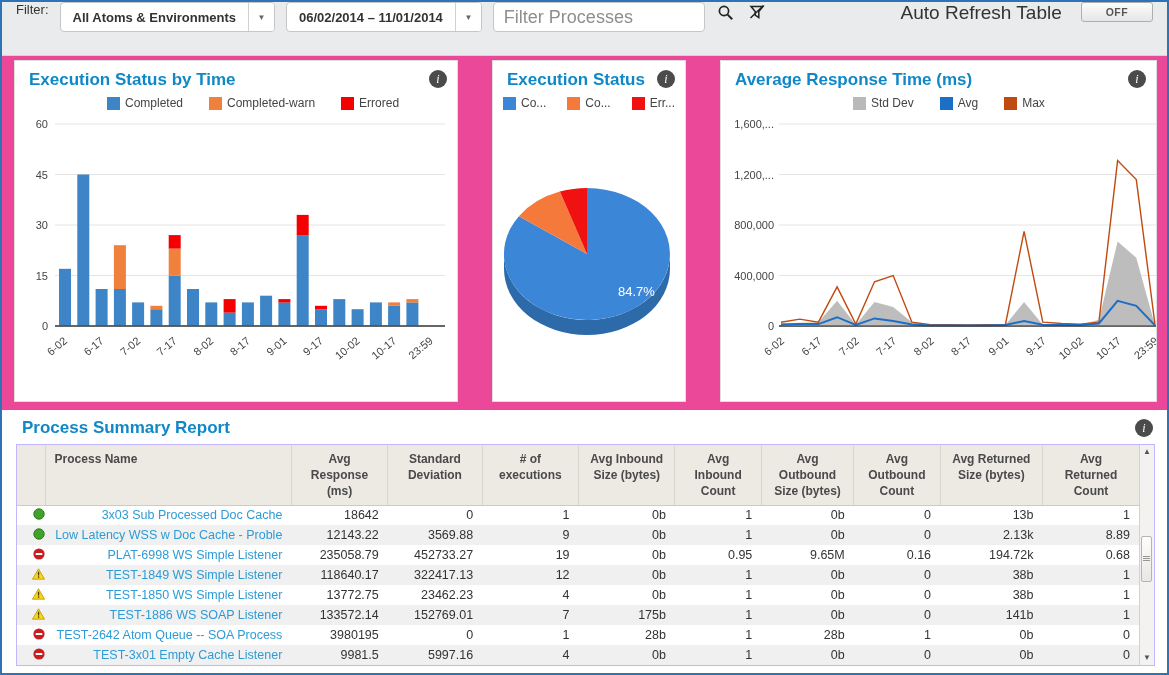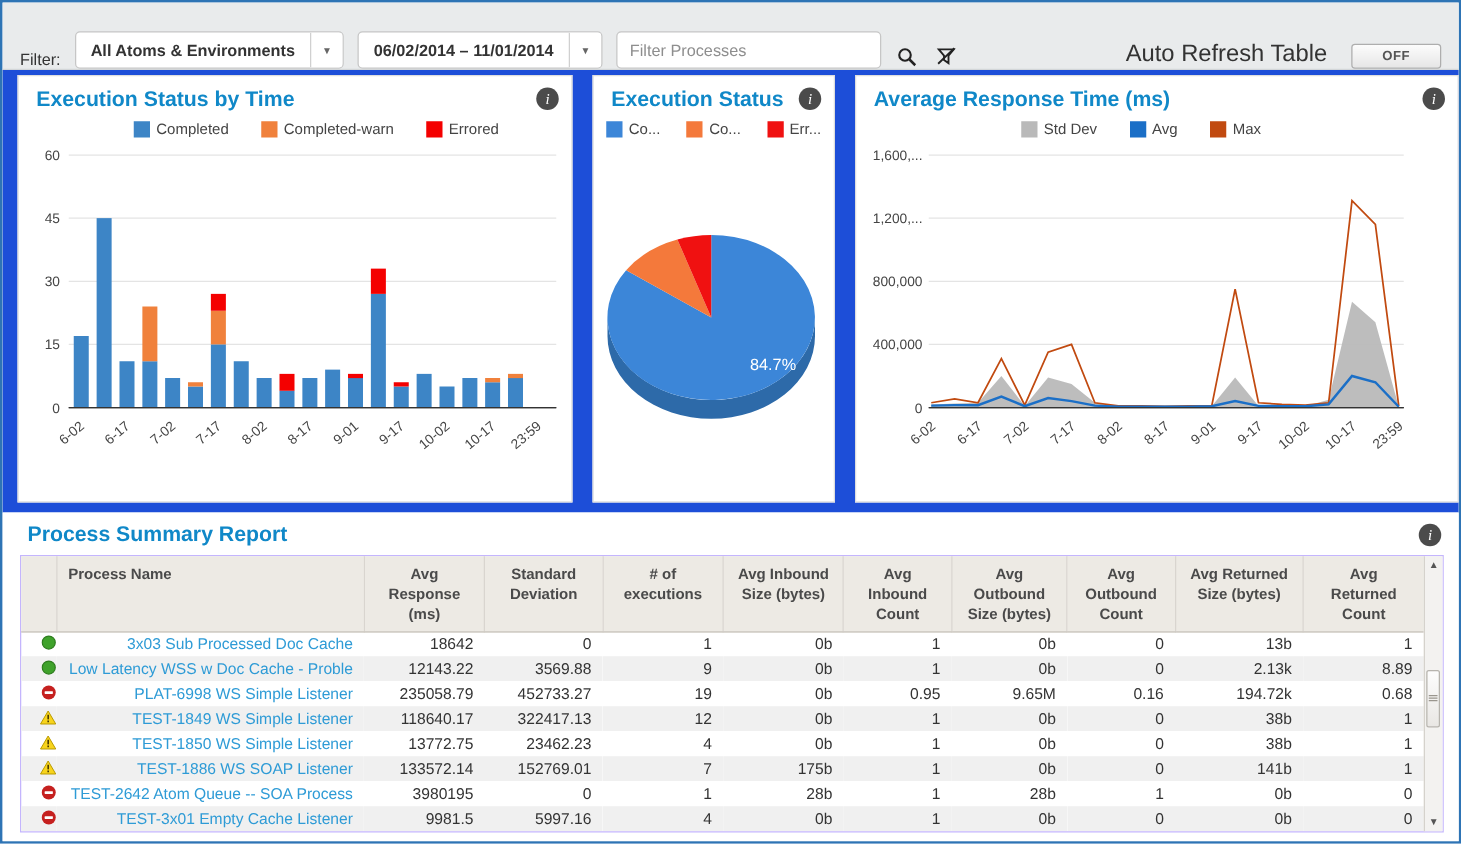--- a/index.html
+++ b/index.html
@@ -1,34 +1,34 @@
 <!DOCTYPE html>
 <html><head>
 <meta charset="utf-8">
 <style>
   *{box-sizing:border-box;margin:0;padding:0}
   html,body{background:#fff}
   body{font-family:"Liberation Sans",sans-serif;}
   .page{width:1169px;height:675px;border:2px solid #2e74b5;background:#fff;overflow:hidden;display:flex;flex-direction:column}
   
-  .topbar{flex:0 0 54px;background:#e9ebec;border-bottom:1px solid #d3d6d8;display:flex;align-items:flex-end;padding:0 14px;gap:11px}
+  .topbar{flex:0 0 54px;background:#e9ebec;border-bottom:1px solid #d3d6d8;display:flex;align-items:flex-start;padding:0 14px;gap:11px}
   .flabel{font-size:13px;color:#333}
   .ctrl{height:30px;background:#fff;border:1px solid #c6c6c6;border-radius:4px;display:flex;align-items:center;overflow:hidden}
   .ctrl-text{padding:0 12px;font-size:13px;font-weight:700;color:#333;white-space:nowrap}
   .ctrl-arrow{width:26px;align-self:stretch;border-left:1px solid #d0d0d0;display:flex;align-items:center;justify-content:center;font-size:8px;color:#666;cursor:pointer;background:#fff}
   .scope{min-width:188px;justify-content:space-between}
   .dater{min-width:180px;justify-content:space-between}
-  input.filter-input{height:30px;width:212px;background:#fff;border:1px solid #c6c6c6;border-radius:4px;padding:0 10px;font-size:13px;color:#333;font-family:"Liberation Sans",sans-serif}
+  input.filter-input{height:30px;width:212px;background:#fff;border:1px solid #c6c6c6;border-radius:4px;padding:0 10px;font-size:18px;color:#333;font-family:"Liberation Sans",sans-serif}
   input.filter-input::placeholder{color:#8e8e8e}
   .icon-btn{display:inline-flex;align-items:center;justify-content:center;width:20px;height:20px;cursor:pointer}
   .spacer{flex:1}
   .ar-label{font-size:19px;color:#333;margin-right:8px}
   .off-btn{font-family:"Liberation Sans",sans-serif;font-size:10.5px;font-weight:700;color:#555;letter-spacing:.4px;padding:3px 24px;border:1px solid #aeaeae;border-radius:3px;background:linear-gradient(#fcfcfc,#e6e6e6);cursor:pointer}
   
-  .charts-row{flex:0 0 354px;background:#1d4ed8;display:flex;gap:16px;padding:4px 0 8px 12px}
+  .charts-row{flex:0 0 354px;background:#ec4899;display:flex;gap:34px;padding:4px 10px 8px 12px}
   .panel{background:#fff;border:1px solid #dedede;height:342px;overflow:hidden}
   .panel-head{display:flex;align-items:flex-start;padding:9px 10px 0 14px}
   .panel-head h2{font-size:17px;font-weight:700;color:#1088c8;line-height:20px}
   .info{margin-left:auto;width:18px;height:18px;border-radius:50%;background:#4b4b4b;color:#fff;font-family:"Liberation Serif",serif;font-style:italic;font-size:12px;display:flex;align-items:center;justify-content:center;cursor:pointer;flex:0 0 18px}
   .legend{display:flex;gap:26px;font-size:12px;color:#444;align-items:center;height:18px;margin-top:4px;padding-left:14px}
   .legend .li{display:flex;align-items:center;gap:5px;white-space:nowrap}
   .legend .sw{width:13px;height:13px;display:inline-block}
   .chart-host{margin-top:2px}
   text.tick{font-size:11px;fill:#444;font-family:"Liberation Sans",sans-serif}
   text.pielab{font-family:"Liberation Sans",sans-serif}

